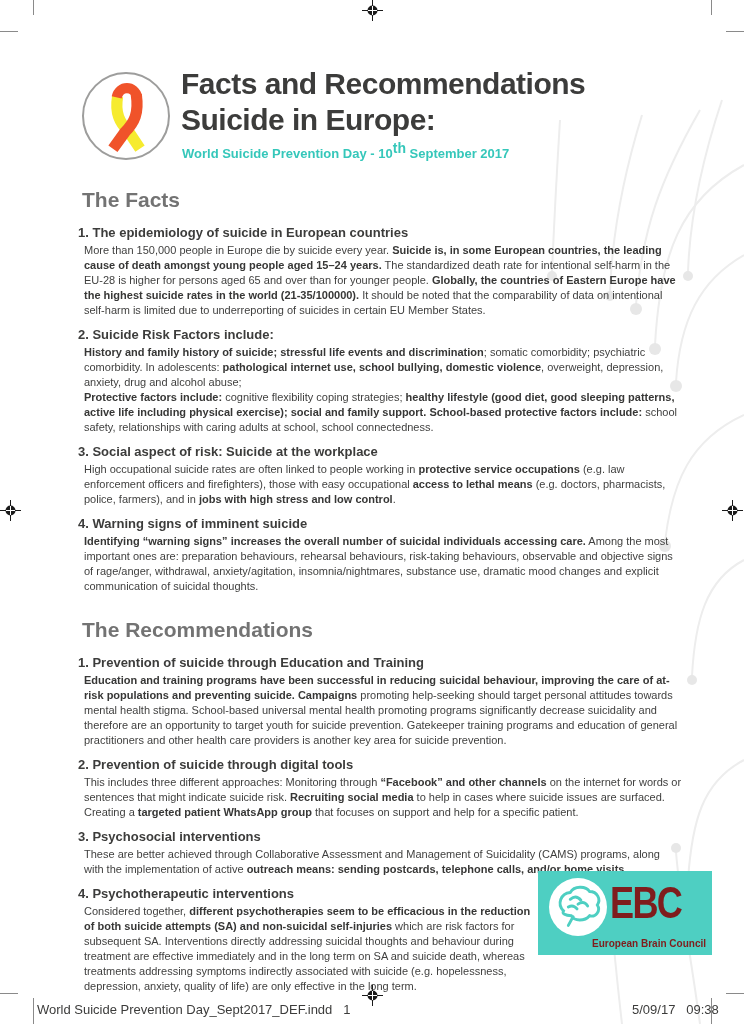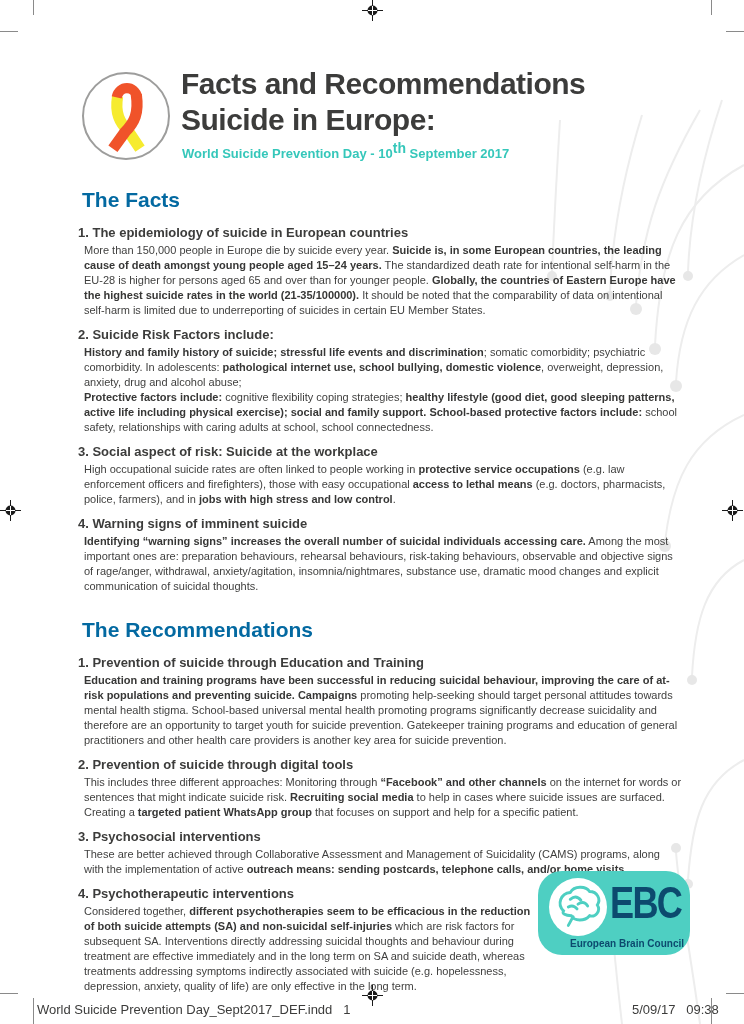--- a/index.html
+++ b/index.html
@@ -23,37 +23,37 @@
     letter-spacing:-0.5px;
   }
   .subtitle{
     position:absolute;left:182px;top:140px;
     font-size:13px;font-weight:bold;color:#35c7ba;
   }
   .subtitle sup{font-size:14px;}
   
   .content{position:absolute;left:78px;top:188px;width:604px;}
   .section-heading{
-    font-size:21px;font-weight:bold;color:#0369a1;
+    font-size:21px;font-weight:bold;color:#737373;
     margin:0 0 14px 4px;line-height:24px;
   }
   .section-heading.rec{margin-top:24px;}
   .item{margin:0 0 10px 0;}
   .item-title{
     font-size:13px;font-weight:bold;line-height:13px;margin:0 0 4px 0;
   }
   .item-body{
     font-size:11px;line-height:15px;margin:0 0 0 6px;color:#3f3f3e;
   }
   .item-body b{font-weight:bold;color:#373736;}
   .item-body.narrow{width:452px;}
   
   .ebc{
-    position:absolute;left:538px;top:871px;width:152px;height:84px;
-    background:#4ecfc2;color:#0c4a6e;border-radius:24px;
+    position:absolute;left:538px;top:871px;width:174px;height:84px;
+    background:#4ecfc2;color:#7f1d1d;
   }
   .ebc-circle{
     position:absolute;left:11px;top:7px;width:58px;height:58px;
     background:#ffffff;border-radius:50%;
   }
   .ebc-abbr{
     position:absolute;left:72px;top:4px;
     font-size:44px;font-weight:bold;letter-spacing:-2px;
     transform:scaleX(0.82);transform-origin:left top;line-height:56px;
   }

